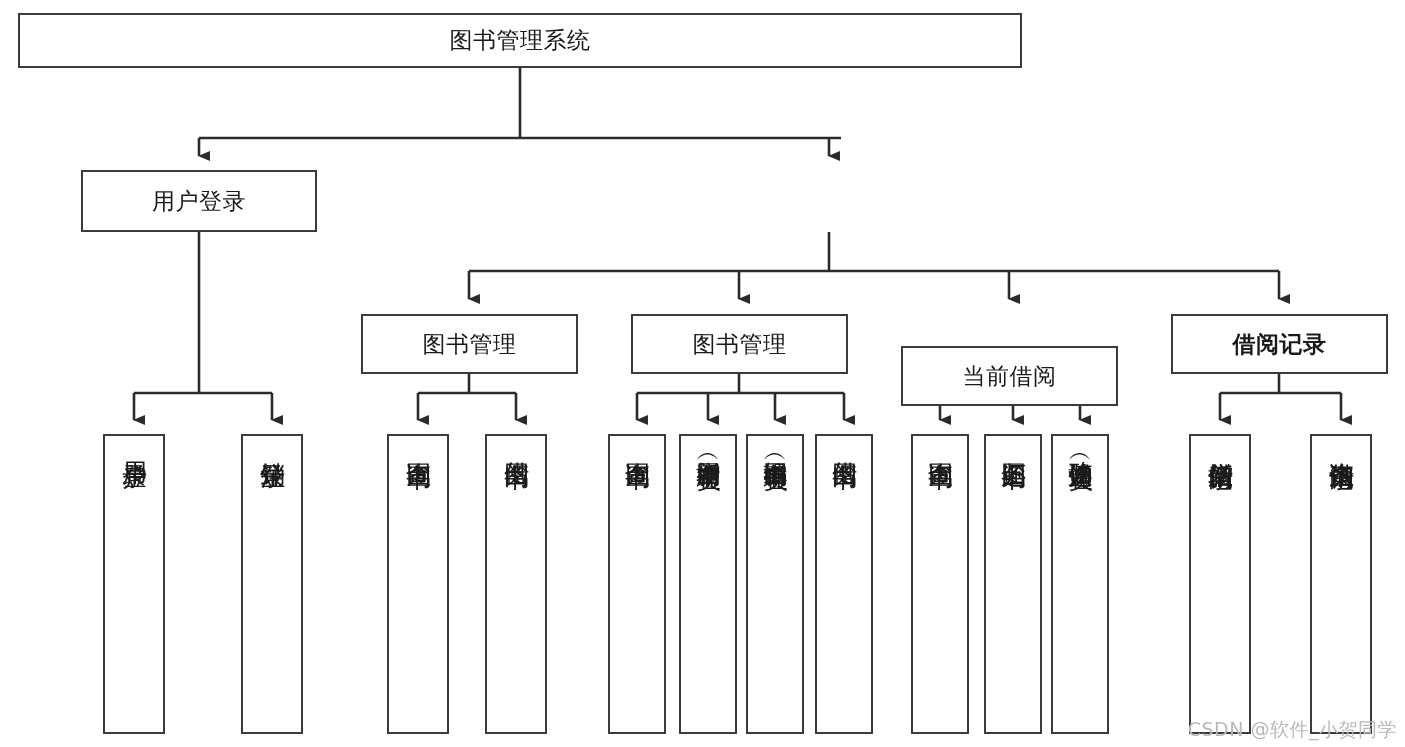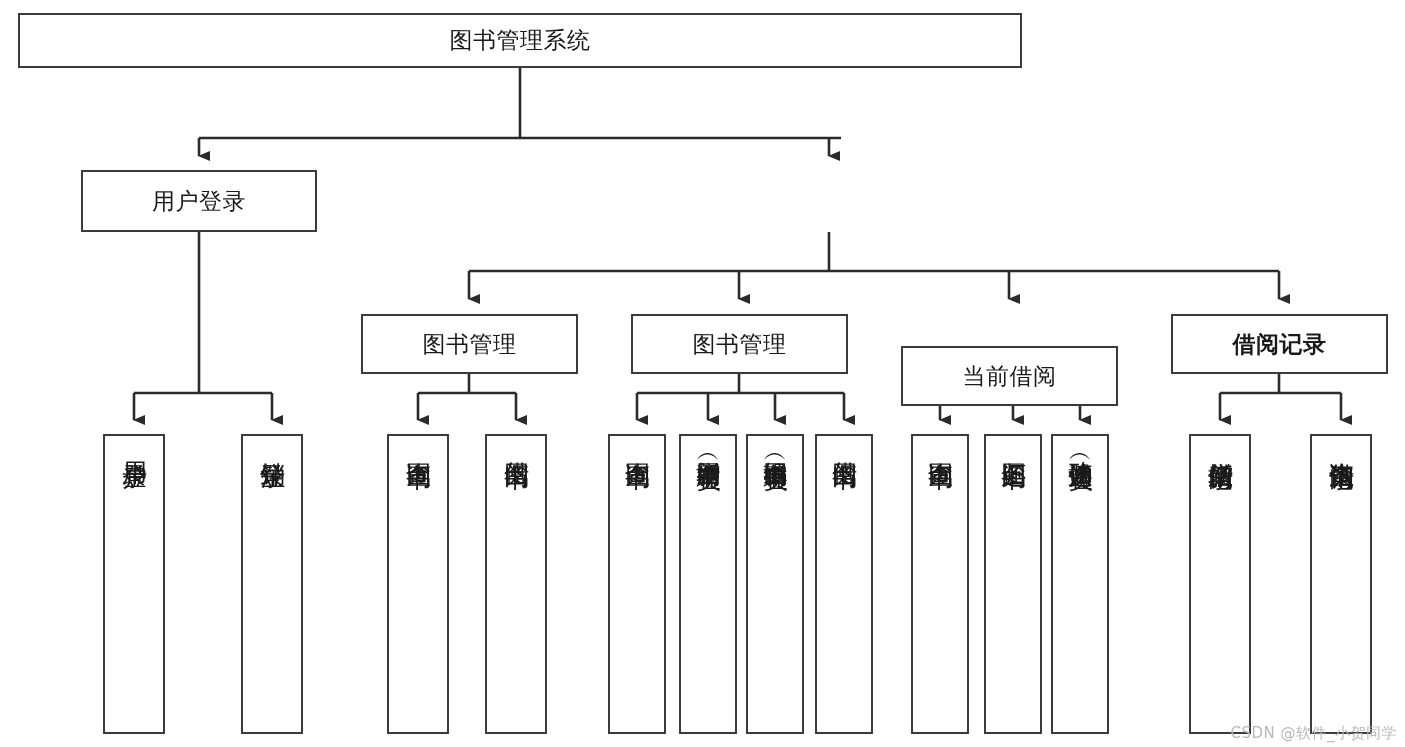--- a/index.html
+++ b/index.html
@@ -55,21 +55,21 @@
     letter-spacing: 1px;
     white-space: nowrap;
   }
   .node.vertical.tall .label {
     font-size: 24px;
   }
   #watermark {
     position: absolute;
     right: 8px;
     bottom: 4px;
-    font-size: 15px;
+    font-size: 19px;
     color: #b9b9b9;
     letter-spacing: 0.5px;
     white-space: nowrap;
     font-family: "DejaVu Sans", "Liberation Sans", sans-serif;
   }
 </style>
 </head>
 <body>
 
 <div id="canvas" style="background: rgb(255, 255, 255);">

